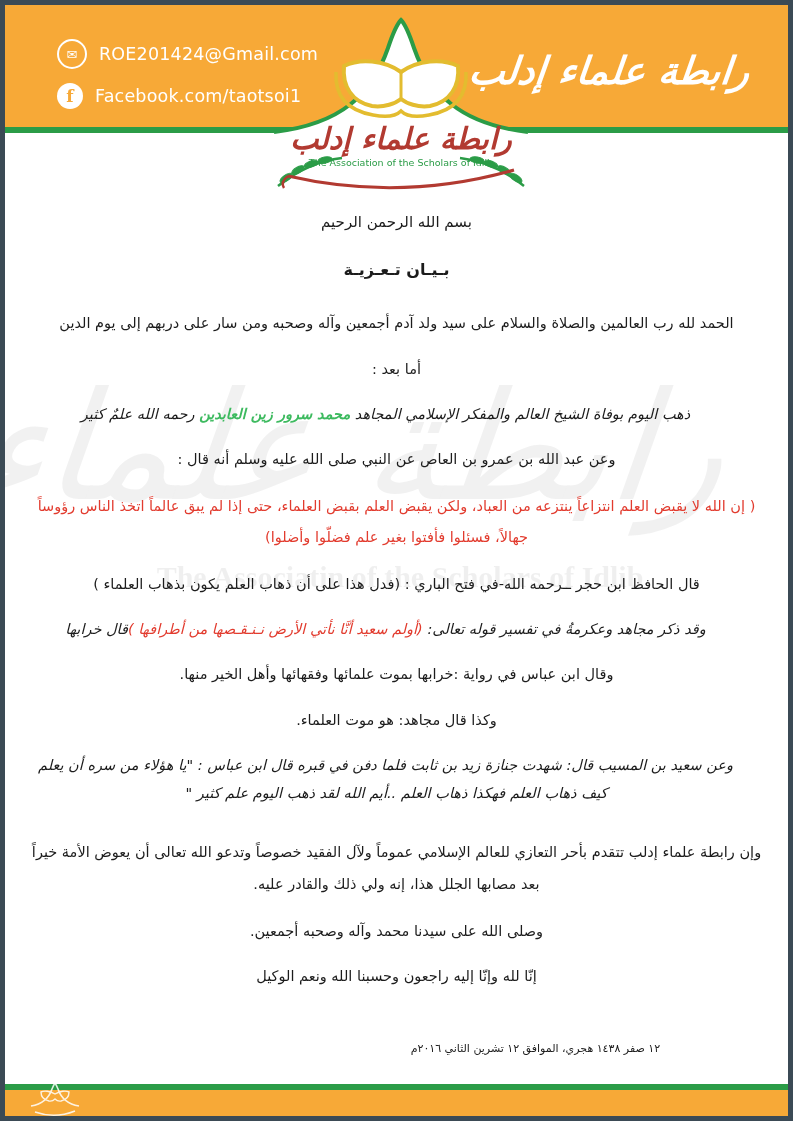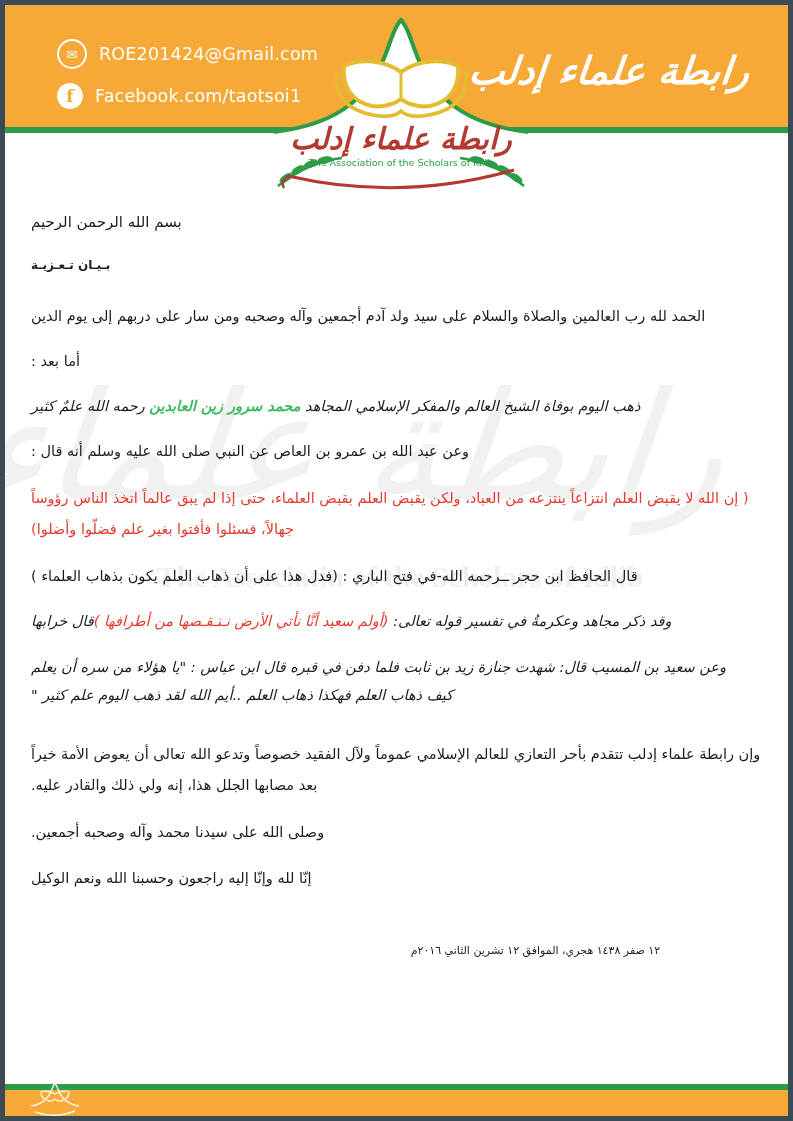--- a/index.html
+++ b/index.html
@@ -20,25 +20,25 @@
   .logo-svg{position:absolute;left:267px;top:5px;width:258px;height:192px;z-index:3;}
 
   
   .watermark{position:absolute;left:70px;top:360px;width:650px;height:470px;opacity:.08;z-index:0;pointer-events:none;text-align:center;direction:rtl;}
   .watermark .wm-ar{font-size:150px;color:#555;font-style:italic;line-height:1.1;white-space:nowrap;transform:skewX(-6deg);}
   .watermark .wm-en{font-size:30px;color:#444;direction:ltr;margin-top:30px;font-weight:bold;font-family:Liberation Serif, serif;}
 
   
   .doc{position:absolute;top:133px;left:0;right:0;bottom:40px;padding:0 26px;direction:rtl;color:#1c1c1c;
        font-size:14.5px;line-height:1.95;z-index:1;}
-  .doc p{margin:0 0 17px 0;text-align:left;}
+  .doc p{margin:0 0 17px 0;text-align:center;}
   .center{text-align:left;}
   .indent{text-indent:22px;font-style:italic;}
   .basmala{margin-top:70px !important;font-size:15px;}
-  .title{font-weight:bold;font-size:12px;margin-bottom:24px !important;}
+  .title{font-weight:bold;font-size:16px;margin-bottom:24px !important;}
   .red{color:#E23B2E;}
   .green-name{color:#3DBA5F;font-weight:bold;}
   .hadith{line-height:2.15;}
   .condolence{font-weight:normal;margin-top:30px !important;line-height:2.15;}
   .date-line{margin-top:48px !important;width:62%;text-align:center !important;font-size:11px;}
 
   
   .footer{position:absolute;left:0;right:0;bottom:0;height:26px;background:#F7A937;border-top:6px solid #2B9C47;}
   .footer-logo{position:absolute;left:24px;bottom:-6px;width:52px;height:40px;opacity:.85;}
 </style>
@@ -112,20 +112,22 @@
       <p class="indent"><span>ذهب اليوم بوفاة الشيخ العالم والمفكر الإسلامي المجاهد </span><span class="green-name">محمد سرور زين العابدين</span><span> رحمه الله علمٌ كثير</span></p>
 
       <p>وعن عبد الله بن عمرو بن العاص عن النبي صلى الله عليه وسلم أنه قال :</p>
 
       <p class="red hadith">( إن الله لا يقبض العلم انتزاعاً ينتزعه من العباد، ولكن يقبض العلم بقبض العلماء، حتى إذا لم يبق عالماً اتخذ الناس رؤوساً جهالاً، فسئلوا فأفتوا بغير علم فضلّوا وأضلوا)</p>
 
       <p>قال الحافظ ابن حجر ــرحمه الله-في فتح الباري : (فدل هذا على أن ذهاب العلم يكون بذهاب العلماء )</p>
 
       <p class="indent"><span>وقد ذكر مجاهد وعكرمةُ في تفسير قوله تعالى: </span><span class="red">(أولم سعيد أنَّا نأتي الأرض نـنـقـصها من أطرافها )</span><span>قال خرابها</span></p>
 
+      <p>وقال ابن عباس في رواية :خرابها بموت علمائها وفقهائها  وأهل الخير منها.</p>
+      <p>وكذا قال مجاهد: هو موت العلماء.</p>
       <p class="indent">وعن سعيد بن المسيب قال: شهدت جنازة زيد بن ثابت فلما دفن في قبره قال ابن عباس : "يا هؤلاء من سره أن يعلم كيف ذهاب العلم فهكذا ذهاب العلم ..أيم الله لقد ذهب اليوم علم كثير "</p>
 
       <p class="condolence">وإن رابطة علماء إدلب تتقدم بأحر التعازي للعالم الإسلامي عموماً ولآل الفقيد خصوصاً وتدعو الله تعالى أن يعوض الأمة خيراً بعد مصابها الجلل هذا، إنه ولي ذلك والقادر عليه.</p>
 
       <p class="center">وصلى الله على سيدنا محمد وآله وصحبه أجمعين.</p>
       <p class="center">إنّا لله وإنّا إليه راجعون وحسبنا الله ونعم الوكيل</p>
 
       <p class="date-line">١٢ صفر ١٤٣٨ هجري، الموافق ١٢ تشرين الثاني ٢٠١٦م</p>
     </div>
 

